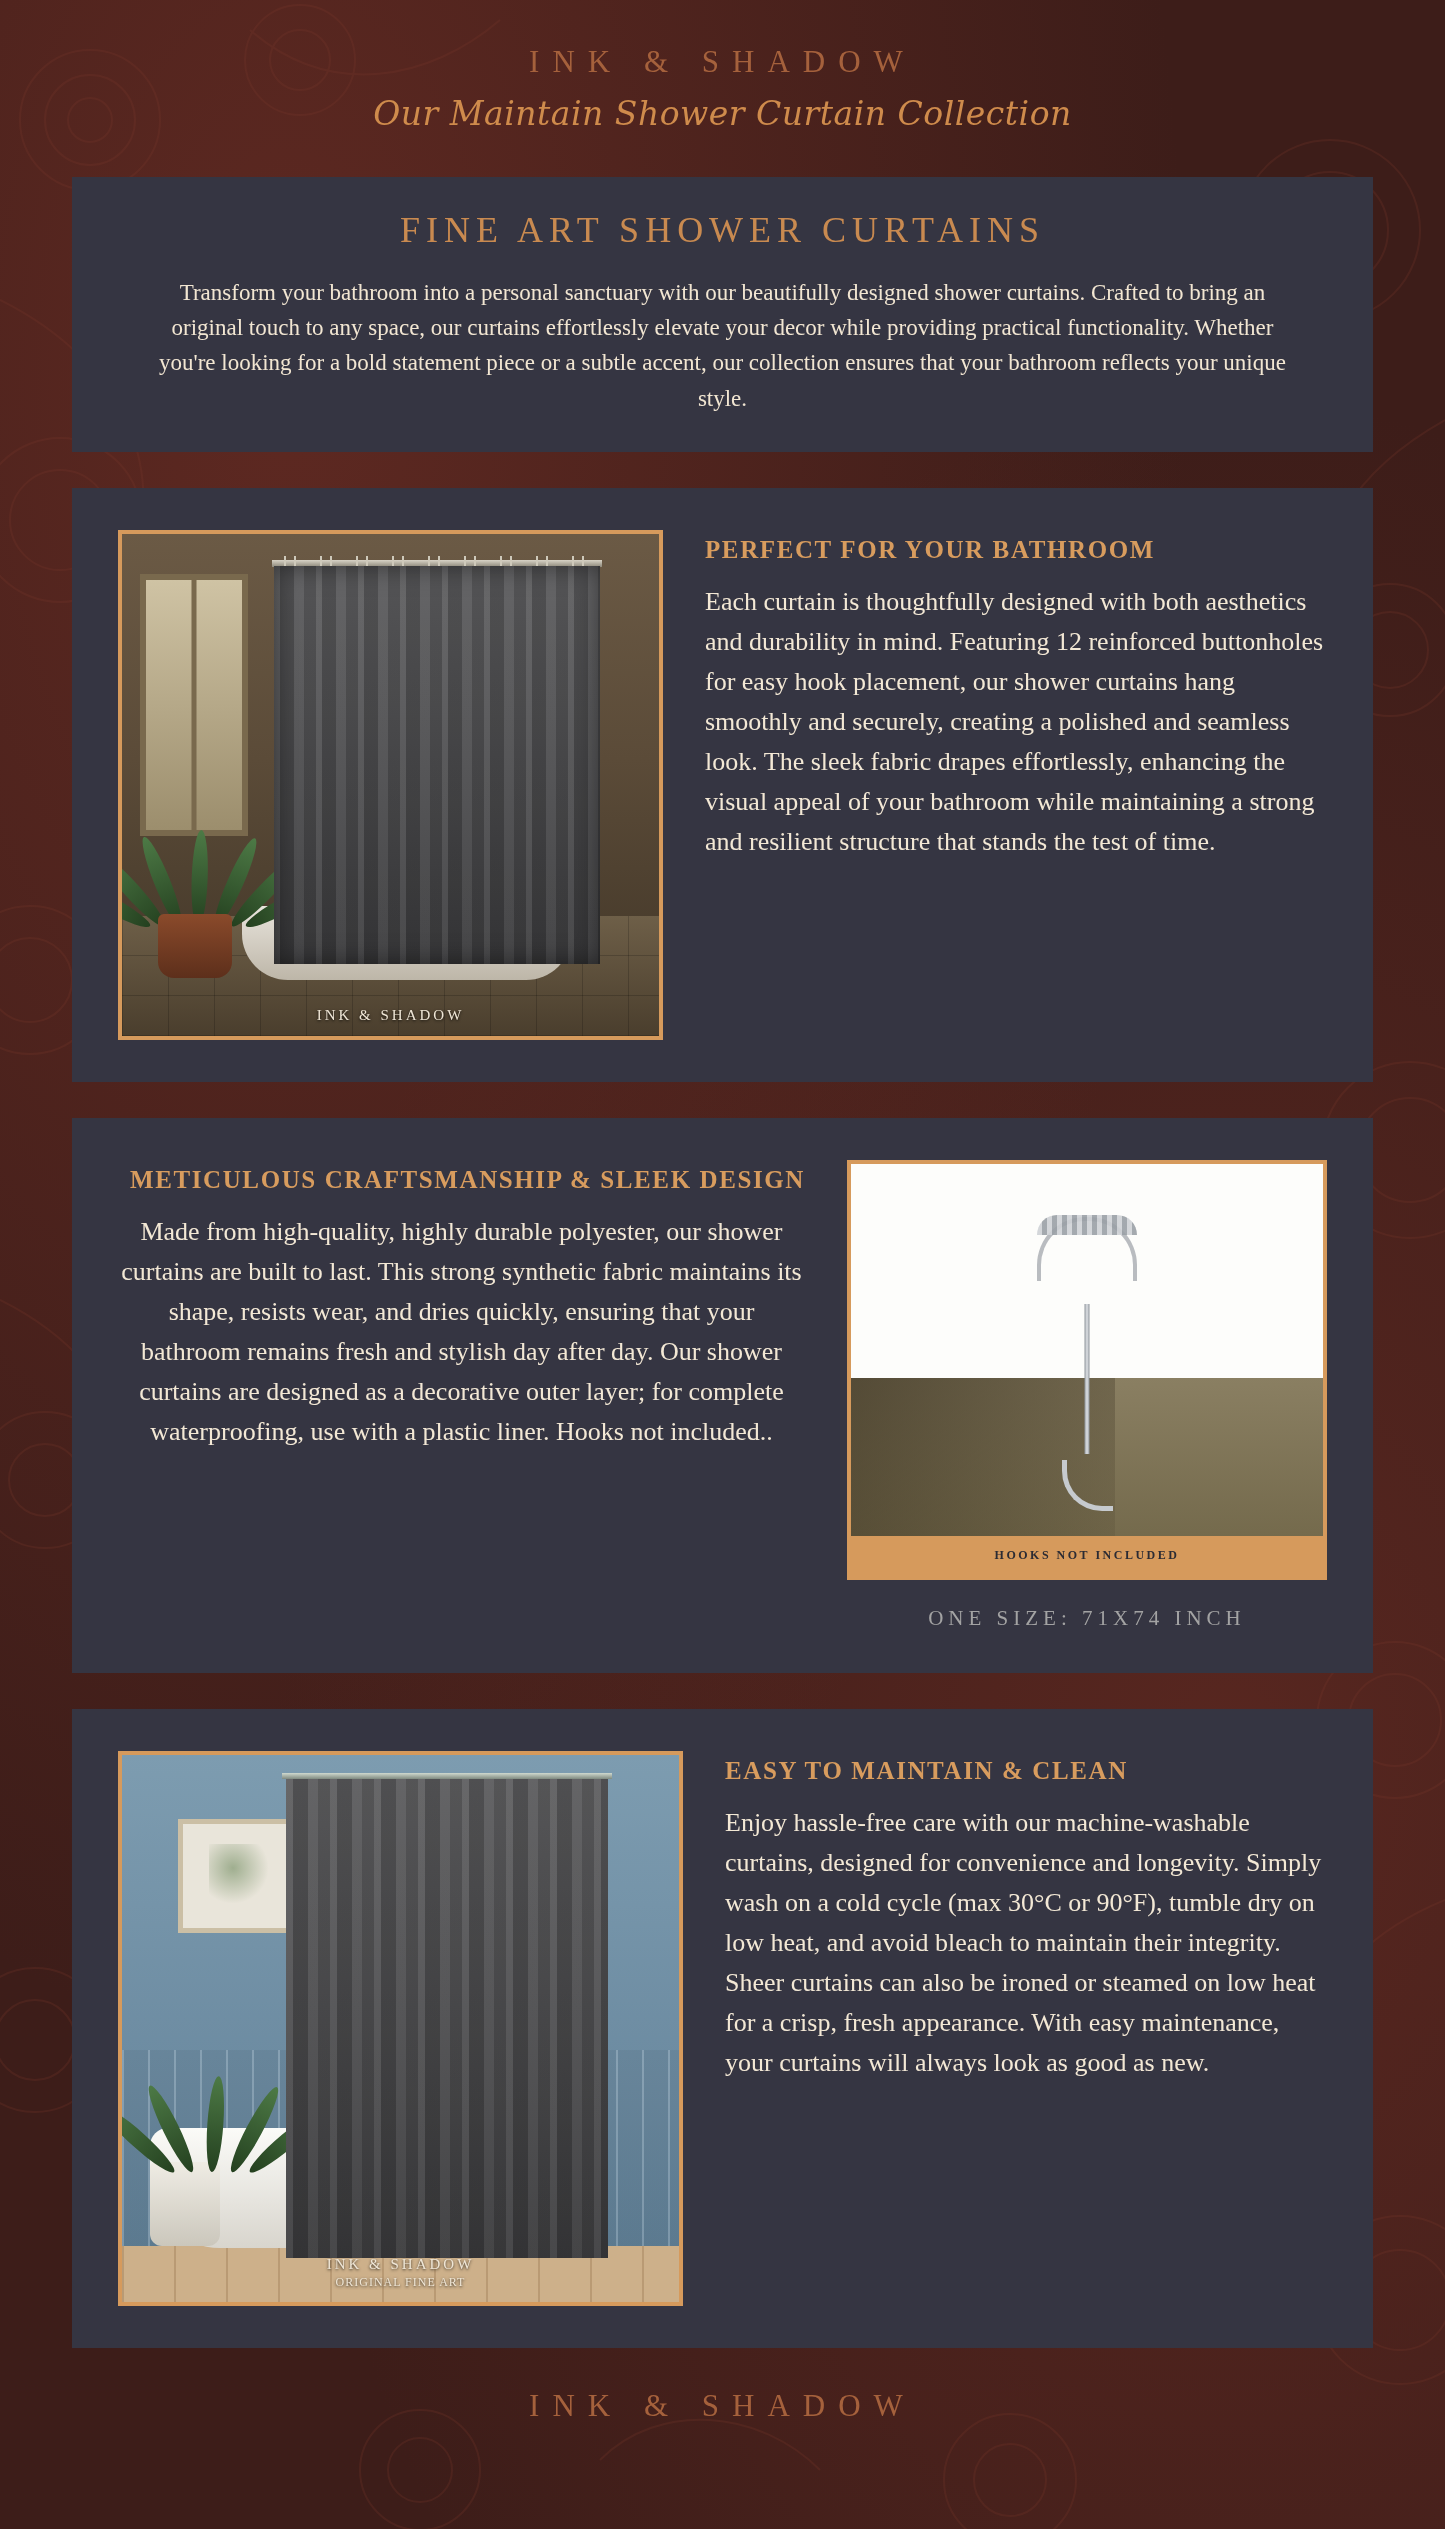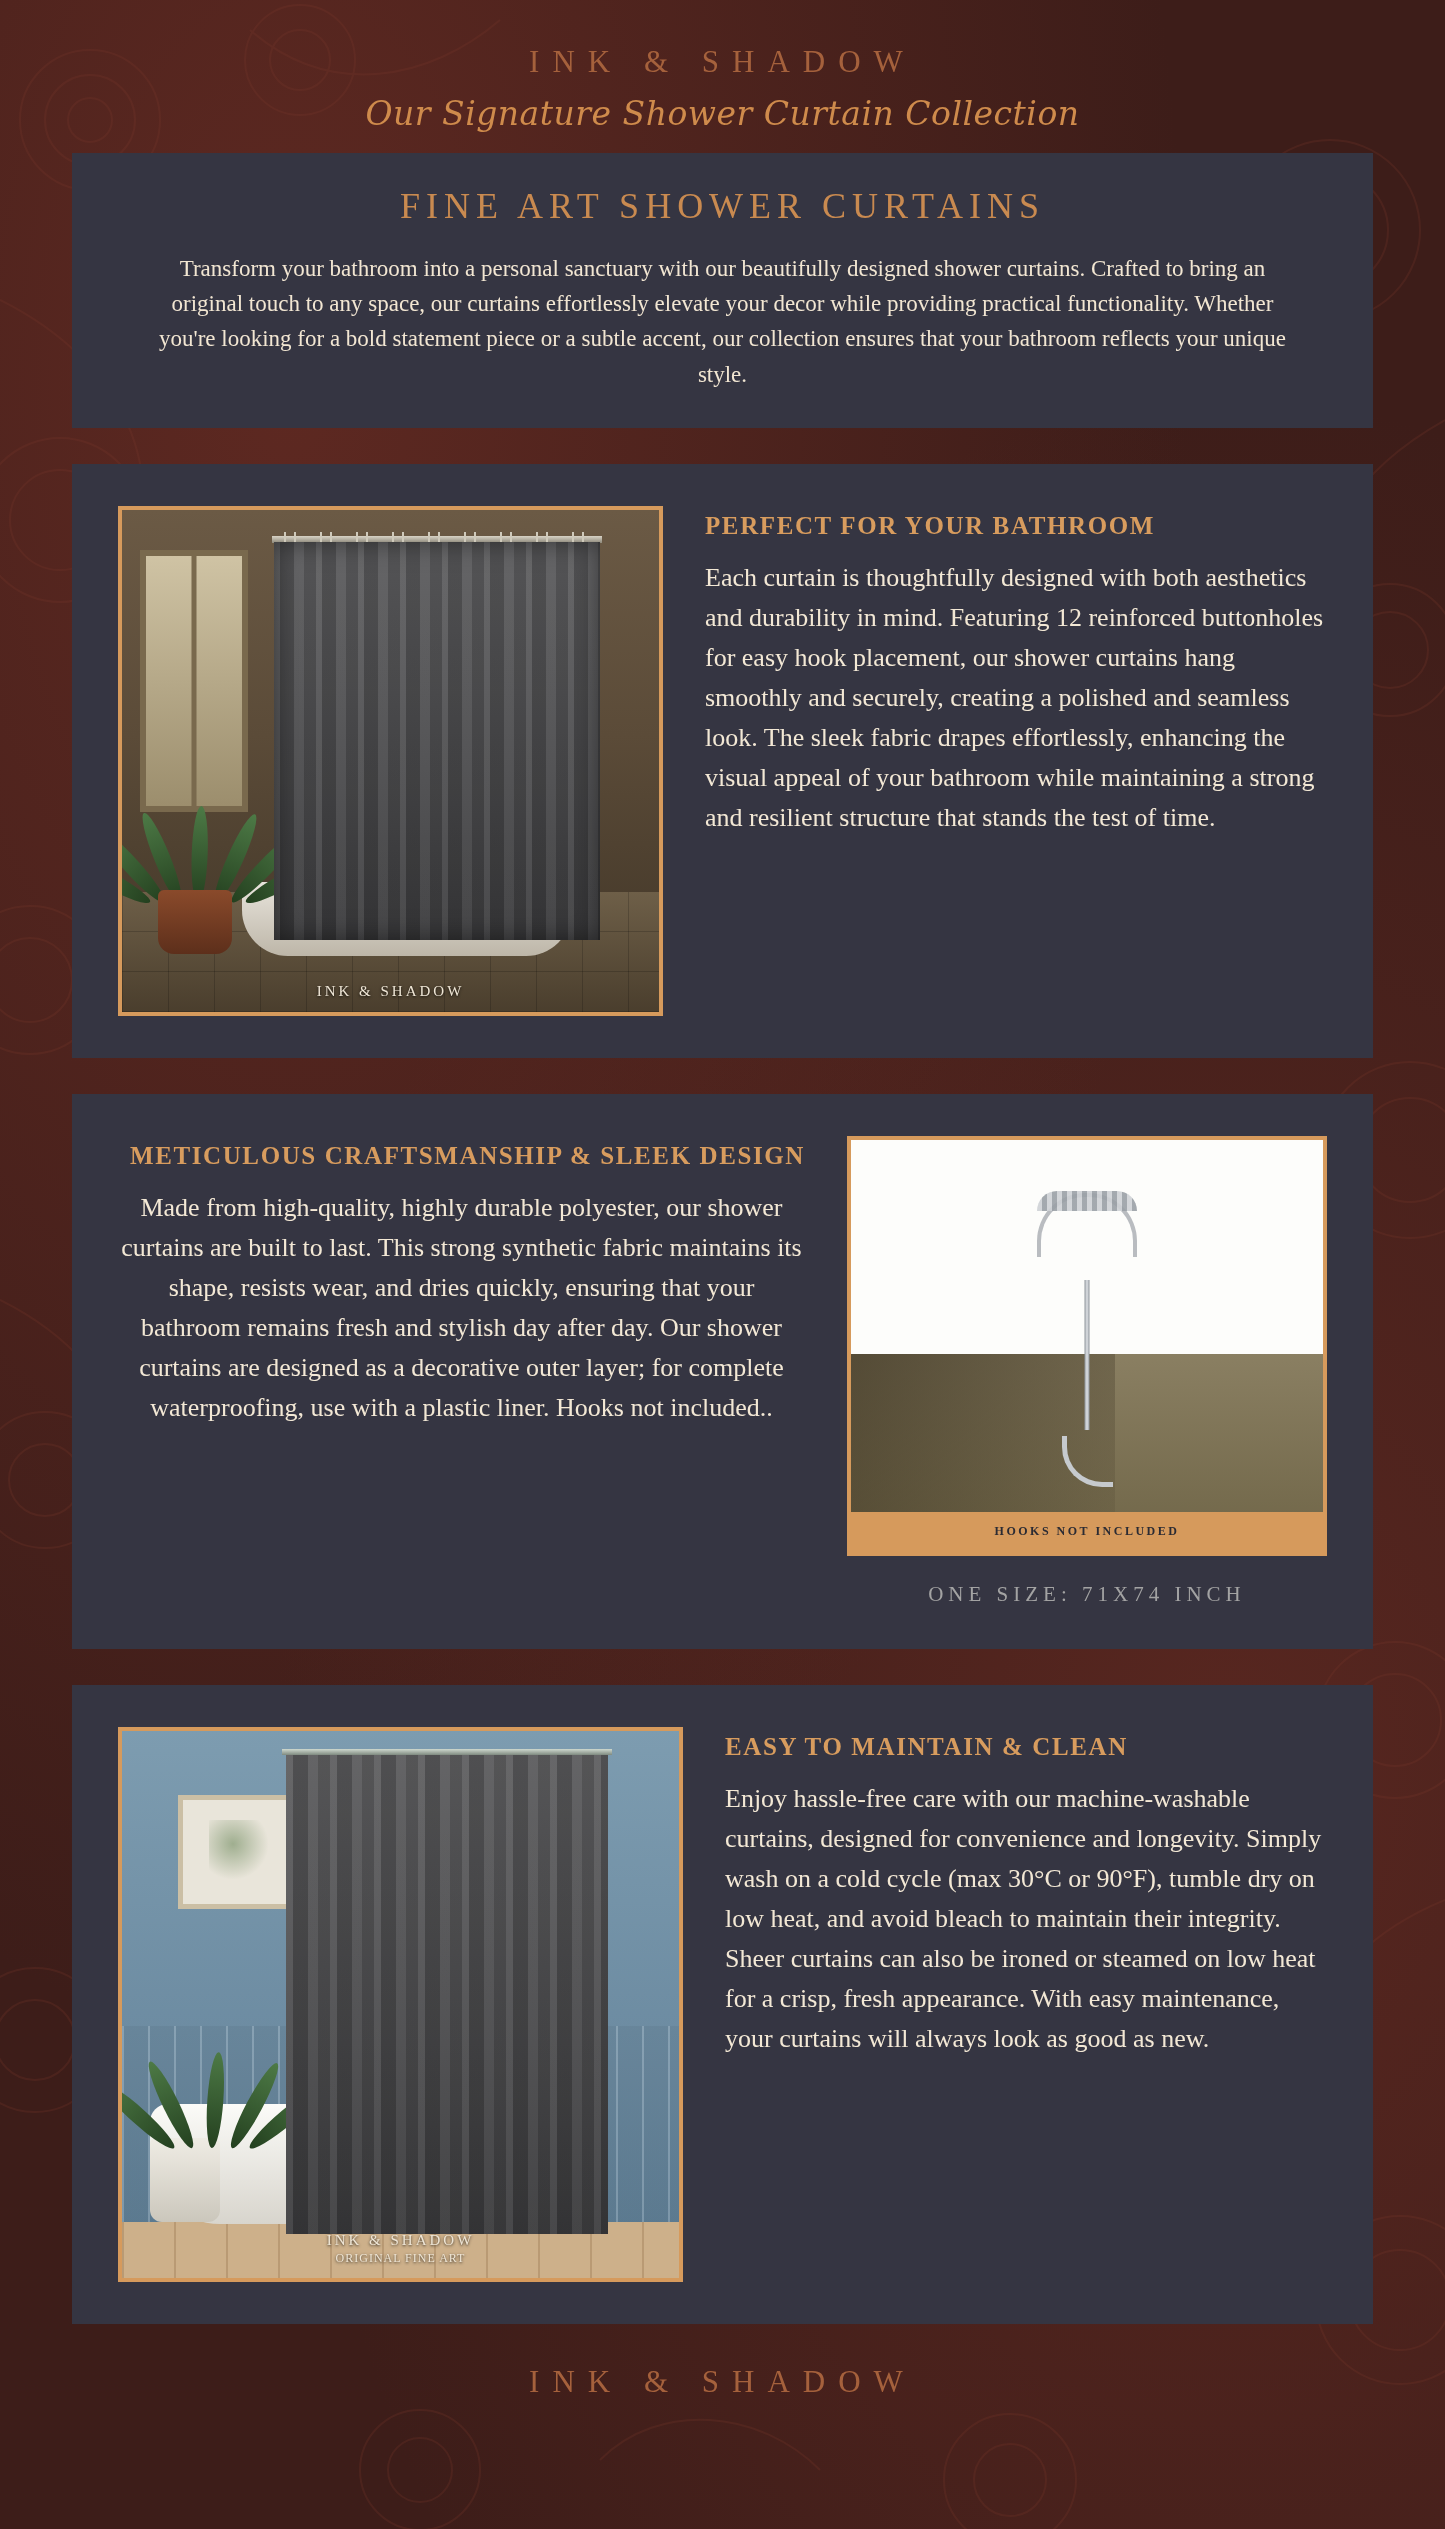--- a/index.html
+++ b/index.html
@@ -54,21 +54,21 @@
     letter-spacing: 0.5px;
   }
 
   
   .panel {
     background: #353542;
     margin: 0 72px;
     box-sizing: border-box;
   }
   .panel.intro {
-    margin-top: 20px;
+    margin-top: 44px;
     padding: 26px 60px 36px 60px;
   }
   .section-title {
     text-align: center;
     font-size: 36px;
     letter-spacing: 6px;
     color: #c98a50;
     text-transform: uppercase;
     margin: 6px 0 24px 0;
     font-family: "Liberation Serif", serif;
@@ -335,21 +335,21 @@
       <path d="M0,1300 C140,1370 170,1500 90,1640"></path>
       <path d="M1445,1900 C1300,1960 1270,2080 1370,2200"></path>
       <path d="M600,2460 C660,2400 760,2410 820,2470"></path>
       <path d="M250,30 C330,100 430,80 500,20"></path>
     </g>
   </svg>
 
   <div class="content">
 
     <div class="brand-top">Ink &amp; Shadow</div>
-    <div class="tagline">Our Signature Shower Curtain Collection</div>
+    <div class="tagline">Our Maintain Shower Curtain Collection</div>
 
     <div class="panel intro">
       <div class="section-title">Fine Art Shower Curtains</div>
       <div class="intro-text">Transform your bathroom into a personal sanctuary with our beautifully designed shower curtains. Crafted to bring an original touch to any space, our curtains effortlessly elevate your decor while providing practical functionality. Whether you're looking for a bold statement piece or a subtle accent, our collection ensures that your bathroom reflects your unique style.</div>
     </div>
 
     <div class="panel feature">
       <div class="feature-img img-a">
         <div class="photo">
           <div class="a-wall"></div>

